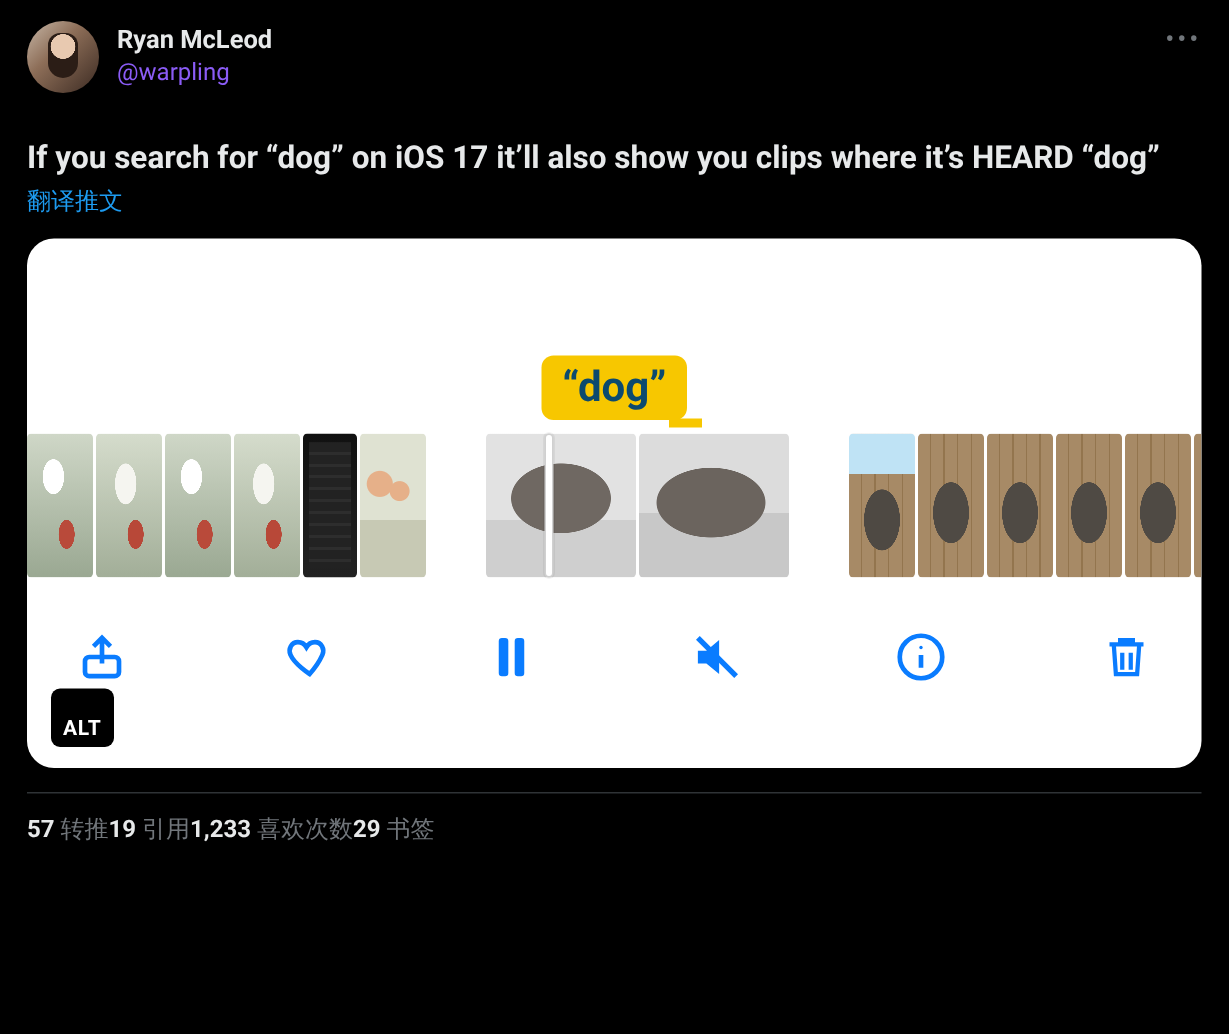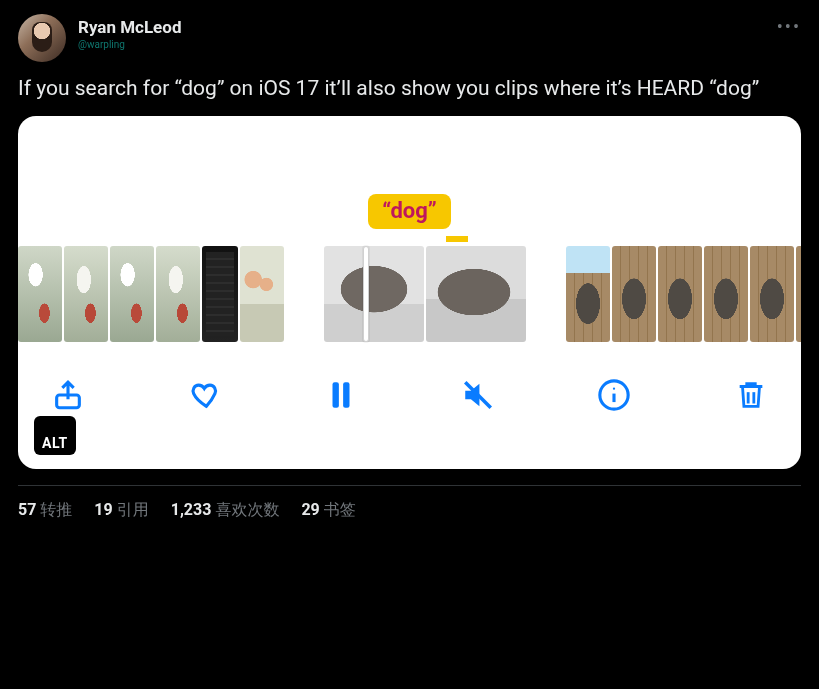--- a/index.html
+++ b/index.html
@@ -34,32 +34,32 @@
     content:"";
     position:absolute;
     left:14px; top:8px;
     width:20px; height:30px;
     background: radial-gradient(circle at 50% 30%, #e8c9b0 0 35%, transparent 36%),
                 linear-gradient(#2b1d16,#2b1d16);
     border-radius: 8px 8px 10px 10px;
   }
   .user-block { display:flex; flex-direction:column; line-height:1.3; padding-top:2px;}
   .display-name { font-weight:700; font-size:17px; color:#e7e9ea;}
-  .handle { font-size:10px; color:#0f766e; }
+  .handle { font-size:16px; color:#8b5cf6; }
   .more-icon {
     position:absolute; right:0; top:2px;
     color:#71767b; letter-spacing:2px; font-size:18px;
     cursor:pointer;
   }
   .body-text {
-    margin-top: 12px;
+    margin-top: 30px;
     font-size: 21px;
     line-height: 1.35;
     color:#e7e9ea;
-    font-weight:400;
+    font-weight:700;
   }
   .translate-link {
     margin-top: 4px;
     color:#1d9bf0;
     font-size:16px;
     cursor:pointer;
   }
 
   .card {
     margin-top: 14px;
@@ -71,23 +71,23 @@
     height: 353px;
   }
   .card-topspace { height: 78px; }
   .dog-label-wrap{
     display:flex; justify-content:center;
     position:relative;
     z-index:5;
   }
   .dog-label {
     background:#f7c700;
-    color:#be185d;
+    color:#0c4a6e;
     font-weight:700;
-    font-size:22px;
+    font-size:28px;
     padding: 4px 14px 6px;
     border-radius: 8px;
     position:relative;
   }
   .dog-mark {
     position:absolute;
     left:50%;
     transform:translateX(36px);
     top: 120px;
     width:22px; height:6px;
@@ -211,41 +211,41 @@
     font-size:16px;
   }
   .meta-line .bold{ color:#e7e9ea; font-weight:700;}
   .divider{
     height:1px;
     background:#2f3336;
     margin: 16px 0 14px 0;
   }
   .stats{
     display:flex;
-    gap:22px;
     font-size:16px;
     color:#71767b;
   }
   .stats .n{ color:#e7e9ea; font-weight:700; margin-right:4px;}
 </style>
 </head>
 <body>
 
 <div class="tweet">
 
   <div class="header">
     <div class="avatar"></div>
     <div class="user-block">
       <span class="display-name">Ryan McLeod</span>
       <span class="handle">@warpling</span>
     </div>
     <div class="more-icon">•••</div>
   </div>
 
   <div class="body-text">If you search for “dog” on iOS 17 it’ll also show you clips where it’s HEARD “dog”</div>
+  <div class="translate-link">翻译推文</div>
 
   <div class="card">
     <div class="card-topspace"></div>
 
     <div class="dog-label-wrap">
       <div class="dog-label">“dog”</div>
     </div>
     <div class="dog-mark"></div>
 
     <div class="thumbs-row">

